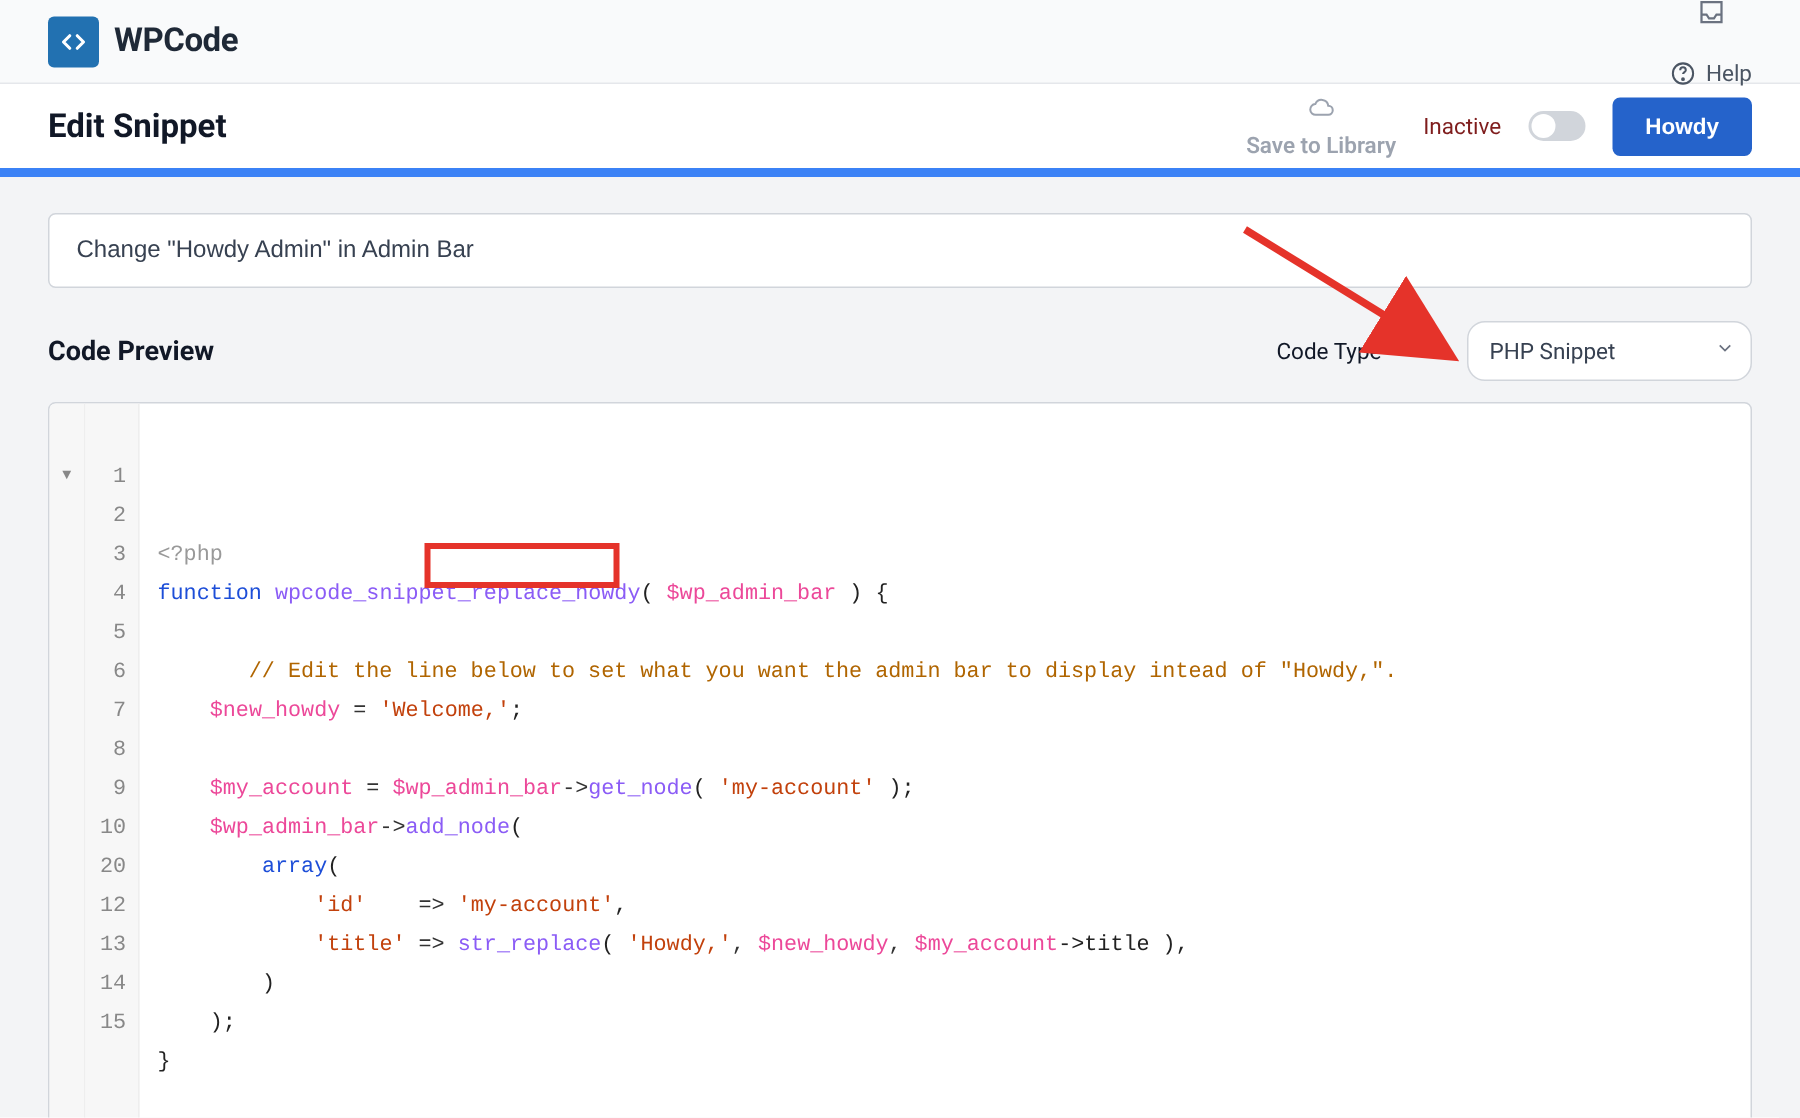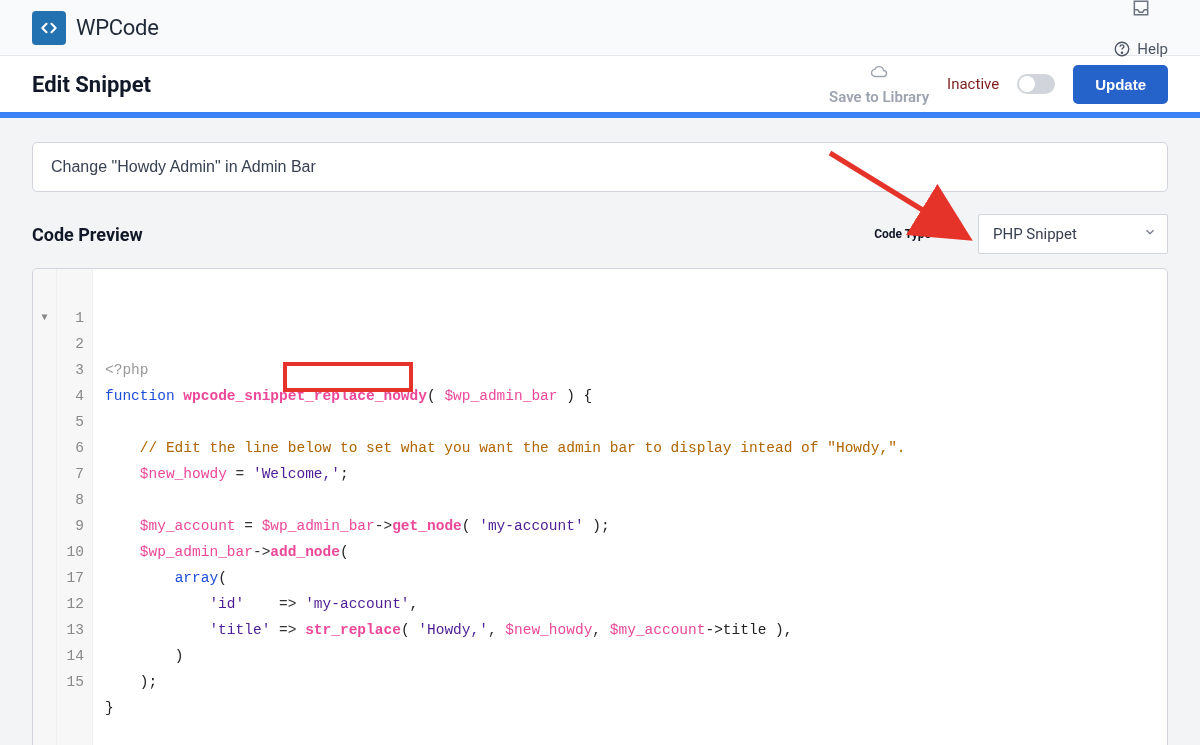--- a/index.html
+++ b/index.html
@@ -30,21 +30,21 @@
     width: 34px;
     height: 34px;
     background: #2271b1;
     border-radius: 4px;
     display: flex;
     align-items: center;
     justify-content: center;
   }
   .logo-text {
     font-size: 22px;
-    font-weight: 400;
+    font-weight: 700;
     color: #1f2937;
     letter-spacing: -0.3px;
   }
   .topbar-spacer { flex: 1; }
   .topbar-right {
     display: flex;
     align-items: center;
     gap: 22px;
     flex-direction: column;
   }
@@ -137,30 +137,30 @@
     margin-bottom: 14px;
     gap: 43px;
   }
   .preview-title {
     font-size: 18px;
     font-weight: 700;
     color: #111827;
   }
   .preview-spacer { flex: 1; }
   .code-type-label {
-    font-size: 12px;
-    font-weight: 700;
+    font-size: 15px;
+    font-weight: 400;
     color: #111827;
-    margin-right: 4px;
+    margin-right: 14px;
   }
   .code-type-select {
     width: 190px;
     height: 40px;
     border: 1px solid #d1d5db;
-    border-radius: 2px;
+    border-radius: 12px;
     background: #fff;
     padding: 0 30px 0 14px;
     font-size: 15px;
     color: #374151;
     position: relative;
     display: flex;
     align-items: center;
     cursor: pointer;
   }
   .code-type-select .chev {
@@ -204,23 +204,23 @@
   .code {
     flex: 1;
     padding: 10px 12px;
     position: relative;
     white-space: pre;
     color: #333;
   }
   .code .line { height: 26px; }
   .kw { color: #1d4ed8; }
   .var { color: #ec4899; }
-  .fn { color: #ec4899; font-weight: bold; }
-  .str { color: #4c1d95; }
-  .cmt { color: #b06500; }
+  .fn { color: #8b5cf6; }
+  .str { color: #c2410c; }
+  .cmt { color: #b06500; margin-left: 26px; }
   .pun { color: #222; }
   .pre { color: #999; }
   
   .redbox {
     position: absolute;
     border: 4px solid #e5332a;
     pointer-events: none;
   }
   
   .arrow-ann {
@@ -265,21 +265,21 @@
   <div class="subheader-spacer"></div>
   <div class="subheader-right">
     <div class="save-library">
       <svg width="18" height="18" viewBox="0 0 24 24" fill="none" stroke="currentColor" stroke-width="1.8">
           <path d="M18 18a4 4 0 000-8 6 6 0 00-11.5-1.5A4.5 4.5 0 007 18h11z"></path>
         </svg>
       <span>Save to Library</span>
     </div>
     <span class="inactive-label">Inactive</span>
     <div class="toggle"></div>
-    <button class="update-btn">Update</button>
+    <button class="update-btn">Howdy</button>
   </div>
 </div>
 
 <div class="body-area">
   <input class="title-input" type="text" value="Change &quot;Howdy Admin&quot; in Admin Bar" style="">
 
   <div class="preview-header">
     <div class="preview-title">Code Preview</div>
     <div class="preview-spacer"></div>
     <div class="code-type-label">Code Type</div>
@@ -318,21 +318,21 @@
           <div>1</div>
           <div>2</div>
           <div>3</div>
           <div>4</div>
           <div>5</div>
           <div>6</div>
           <div>7</div>
           <div>8</div>
           <div>9</div>
           <div>10</div>
-          <div>17</div>
+          <div>20</div>
           <div>12</div>
           <div>13</div>
           <div>14</div>
           <div>15</div>
         </div>
       <div class="code" id="code">
         <div class="redbox" style="top:93px; left:190px; width:130px; height:30px;"></div>
       <div class="line"><span class="pre">&lt;?php</span></div><div class="line"><span class="kw">function</span><span> </span><span class="fn">wpcode_snippet_replace_howdy</span><span class="pun">( </span><span class="var">$wp_admin_bar</span><span class="pun"> ) {</span></div><div class="line"></div><div class="line"><span>    </span><span class="cmt">// Edit the line below to set what you want the admin bar to display intead of "Howdy,".</span></div><div class="line"><span>    </span><span class="var">$new_howdy</span><span> = </span><span class="str">'Welcome,'</span><span class="pun">;</span></div><div class="line"></div><div class="line"><span>    </span><span class="var">$my_account</span><span> = </span><span class="var">$wp_admin_bar</span><span>-&gt;</span><span class="fn">get_node</span><span class="pun">( </span><span class="str">'my-account'</span><span class="pun"> );</span></div><div class="line"><span>    </span><span class="var">$wp_admin_bar</span><span>-&gt;</span><span class="fn">add_node</span><span class="pun">(</span></div><div class="line"><span>        </span><span class="kw">array</span><span class="pun">(</span></div><div class="line"><span>            </span><span class="str">'id'</span><span>    =&gt; </span><span class="str">'my-account'</span><span class="pun">,</span></div><div class="line"><span>            </span><span class="str">'title'</span><span> =&gt; </span><span class="fn">str_replace</span><span class="pun">( </span><span class="str">'Howdy,'</span><span>, </span><span class="var">$new_howdy</span><span>, </span><span class="var">$my_account</span><span class="pun">-&gt;title ),</span></div><div class="line"><span>        </span><span class="pun">)</span></div><div class="line"><span>    </span><span class="pun">);</span></div><div class="line"><span class="pun">}</span></div><div class="line"></div></div>
     </div>
   </div>

